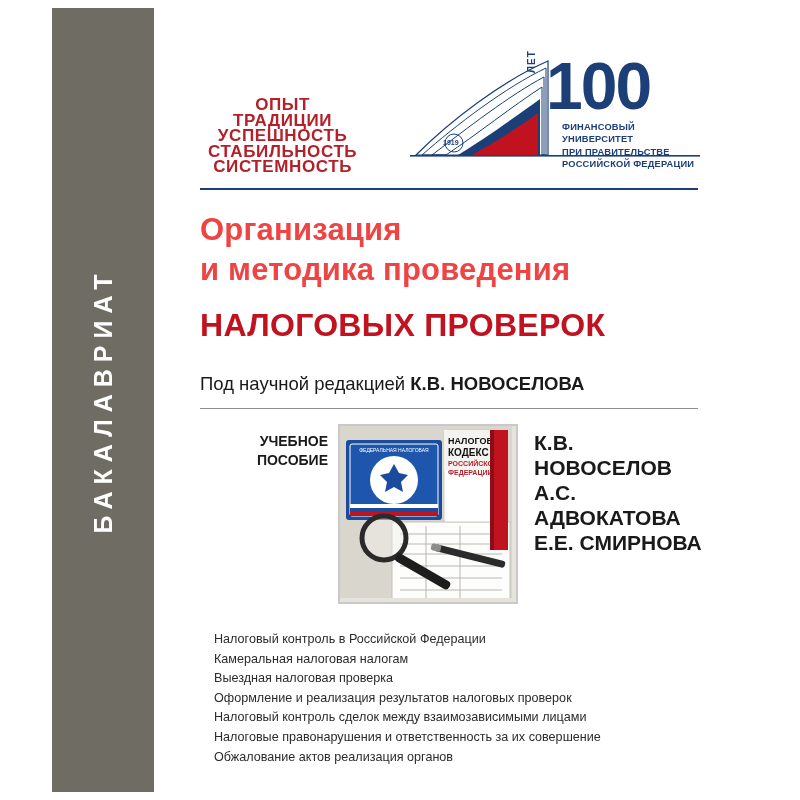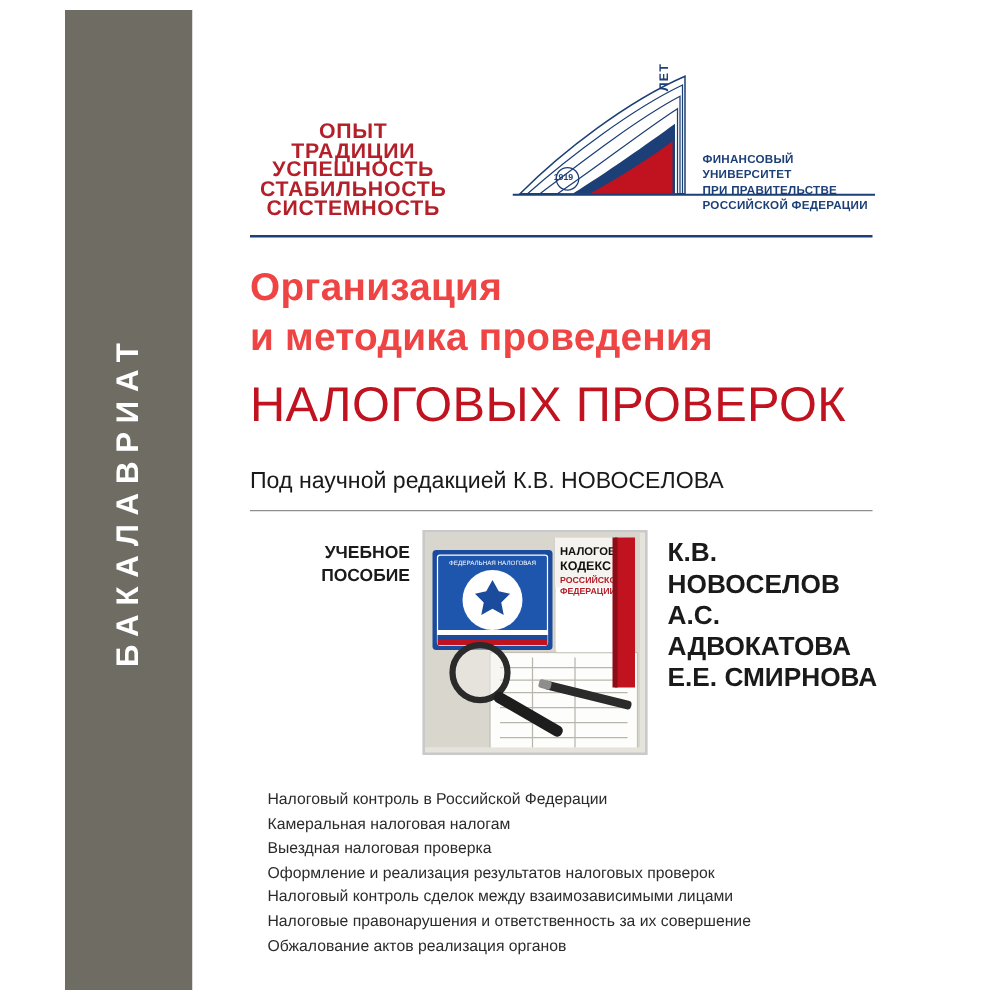--- a/index.html
+++ b/index.html
@@ -150,35 +150,35 @@
     font-weight: bold;
     line-height: 40px;
     letter-spacing: 0.2px;
   }
   .title-red {
     position: absolute;
     left: 200px;
     top: 305px;
     width: 500px;
     color: #c1121f;
-    font-size: 39px;
-    font-weight: normal;
+    font-size: 32px;
+    font-weight: bold;
     line-height: 40px;
     letter-spacing: 0.3px;
   }
   .editor {
     position: absolute;
     left: 200px;
     top: 372px;
     width: 500px;
     color: #1a1a1a;
     font-size: 18.5px;
     line-height: 24px;
   }
-  .editor b { font-weight: normal; }
+  .editor b { font-weight: bold; }
   .hr-thin {
     position: absolute;
     left: 200px;
     top: 408px;
     width: 498px;
     height: 1px;
     background: #8e8e8e;
   }
 
   
@@ -255,20 +255,21 @@
         <path d="M6,100 C40,66 92,26 138,6 L138,100 Z" fill="none" stroke="#1c3f77" stroke-width="1.2"></path>
         <path d="M12,100 C46,70 96,32 136,13 L136,100 Z" fill="none" stroke="#1c3f77" stroke-width="1"></path>
         <path d="M22,100 C56,74 100,40 134,22 L134,100 Z" fill="none" stroke="#1c3f77" stroke-width="1"></path>
         <path d="M36,100 C66,80 104,50 132,32 L132,100 Z" fill="#ffffff" stroke="#1c3f77" stroke-width="1"></path>
         <path d="M48,100 C74,84 108,60 130,44 L130,100 Z" fill="#1c3f77"></path>
         <path d="M62,100 C84,88 112,70 128,58 L128,100 Z" fill="#c1121f"></path>
         <circle cx="44" cy="88" r="9" fill="none" stroke="#1c3f77" stroke-width="1"></circle>
         <rect x="0" y="100" width="290" height="1.6" fill="#1c3f77"></rect>
       </svg>
       <div class="logo-let">ЛЕТ</div>
+      <div class="logo-100">100</div>
       <div class="logo-year">1919</div>
       <div class="logo-text">
         <div>ФИНАНСОВЫЙ УНИВЕРСИТЕТ</div>
         <div>ПРИ ПРАВИТЕЛЬСТВЕ</div>
         <div>РОССИЙСКОЙ ФЕДЕРАЦИИ</div>
       </div>
     </div>
   </div>
 
   <div class="hr-blue"></div>

